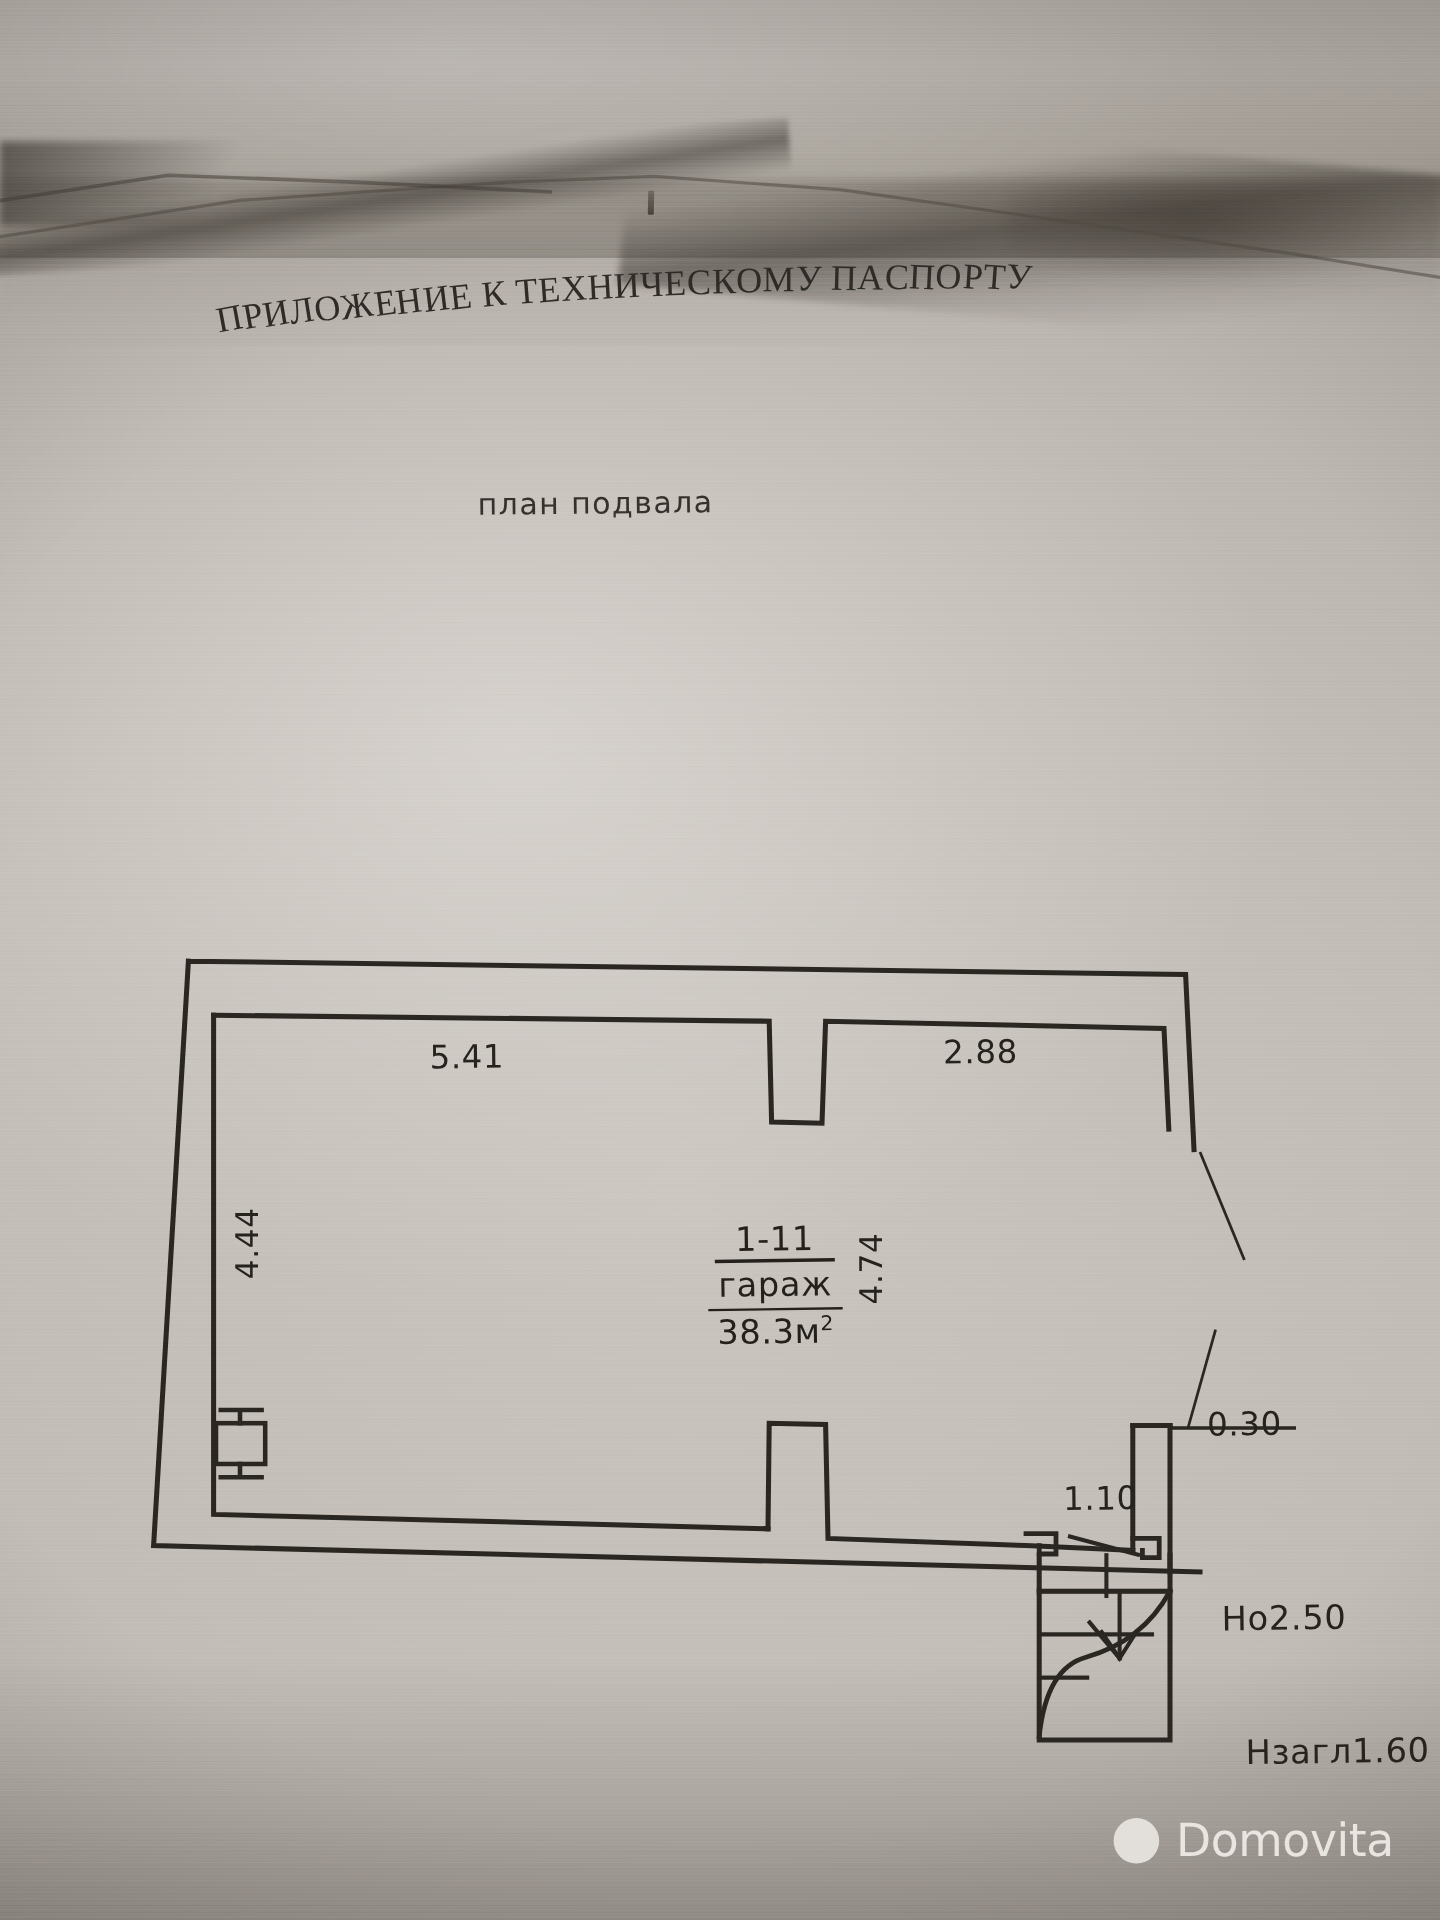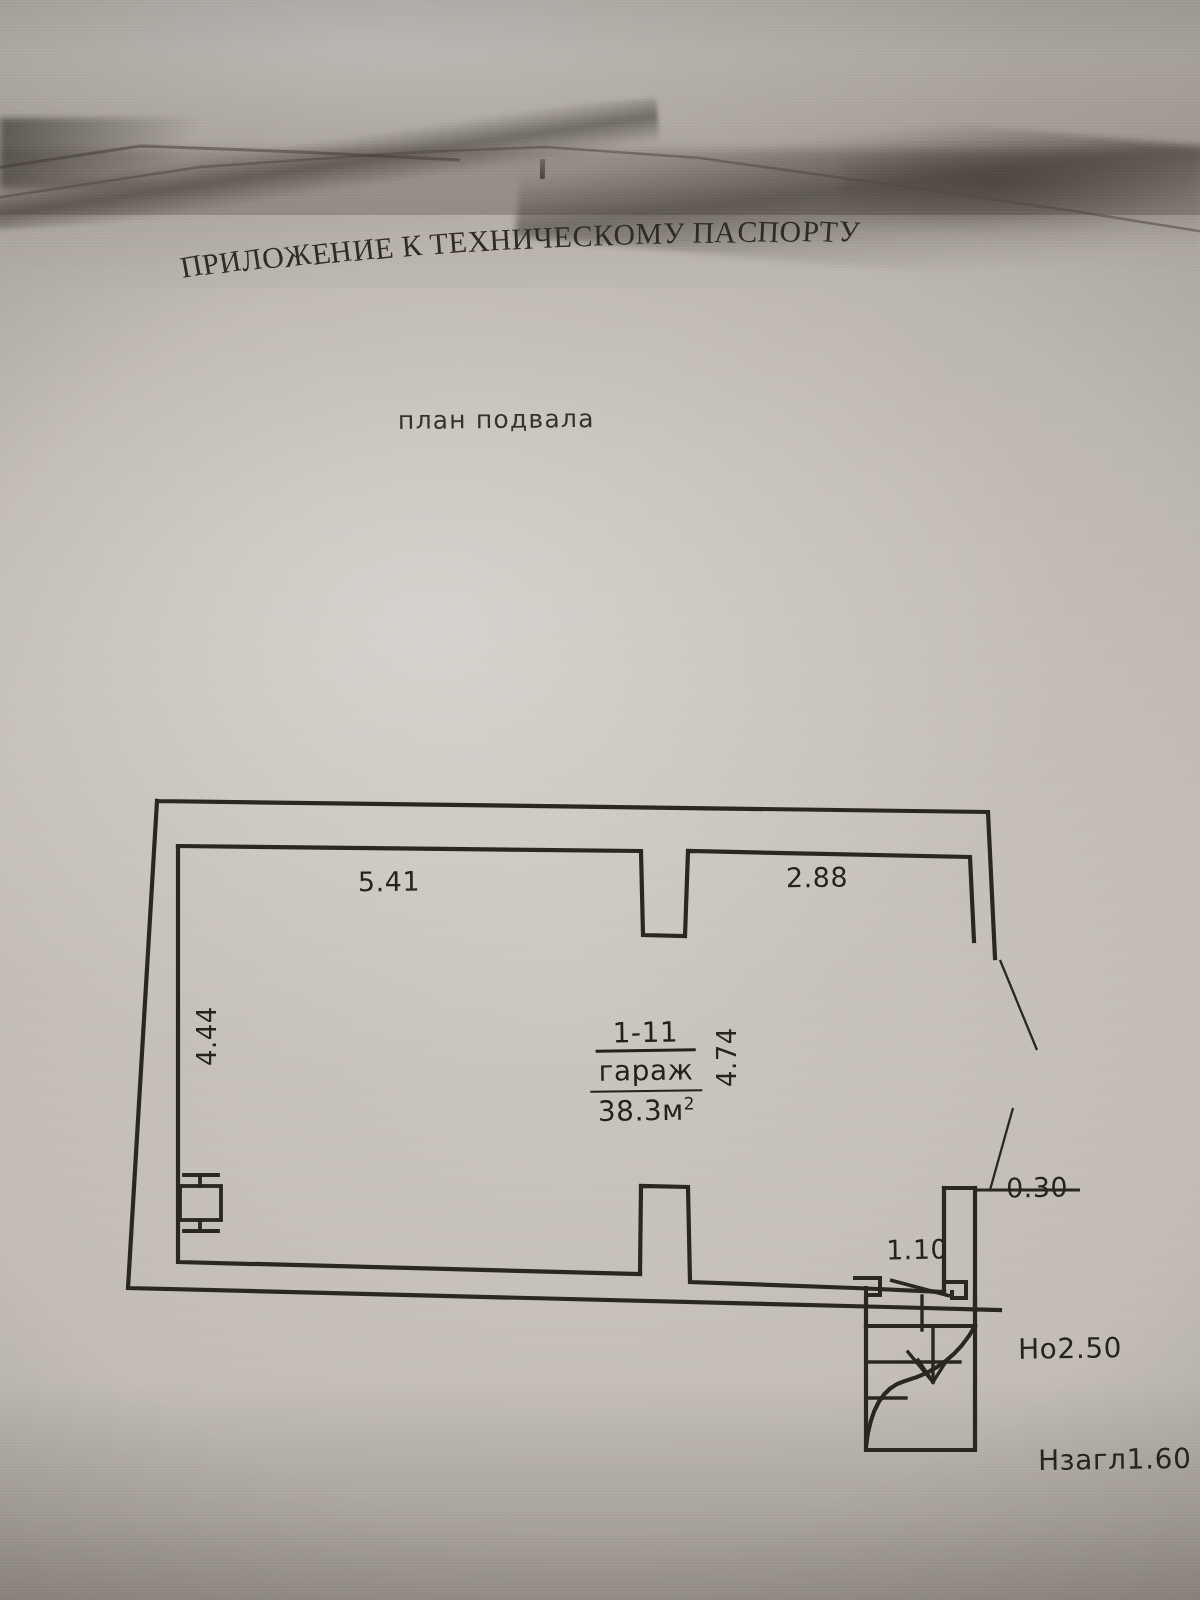--- a/index.html
+++ b/index.html
@@ -357,14 +357,18 @@
   </div>
 
   <div class="note" style="left:1018px; top:1332px; transform:rotate(-0.8deg);">Но2.50</div>
 
   <div class="note" style="left:1038px; top:1443px; transform:rotate(-0.8deg);">Нзагл1.60</div>
 
   <div class="paper-vignette"></div>
   <div class="bottom-shade"></div>
   <div class="grain"></div>
 
+  <div class="watermark">
+    <div class="wm-dot"></div>
+    <div class="wm-text">Domovita</div>
+  </div>
 
 </div>
 
 </body></html>

